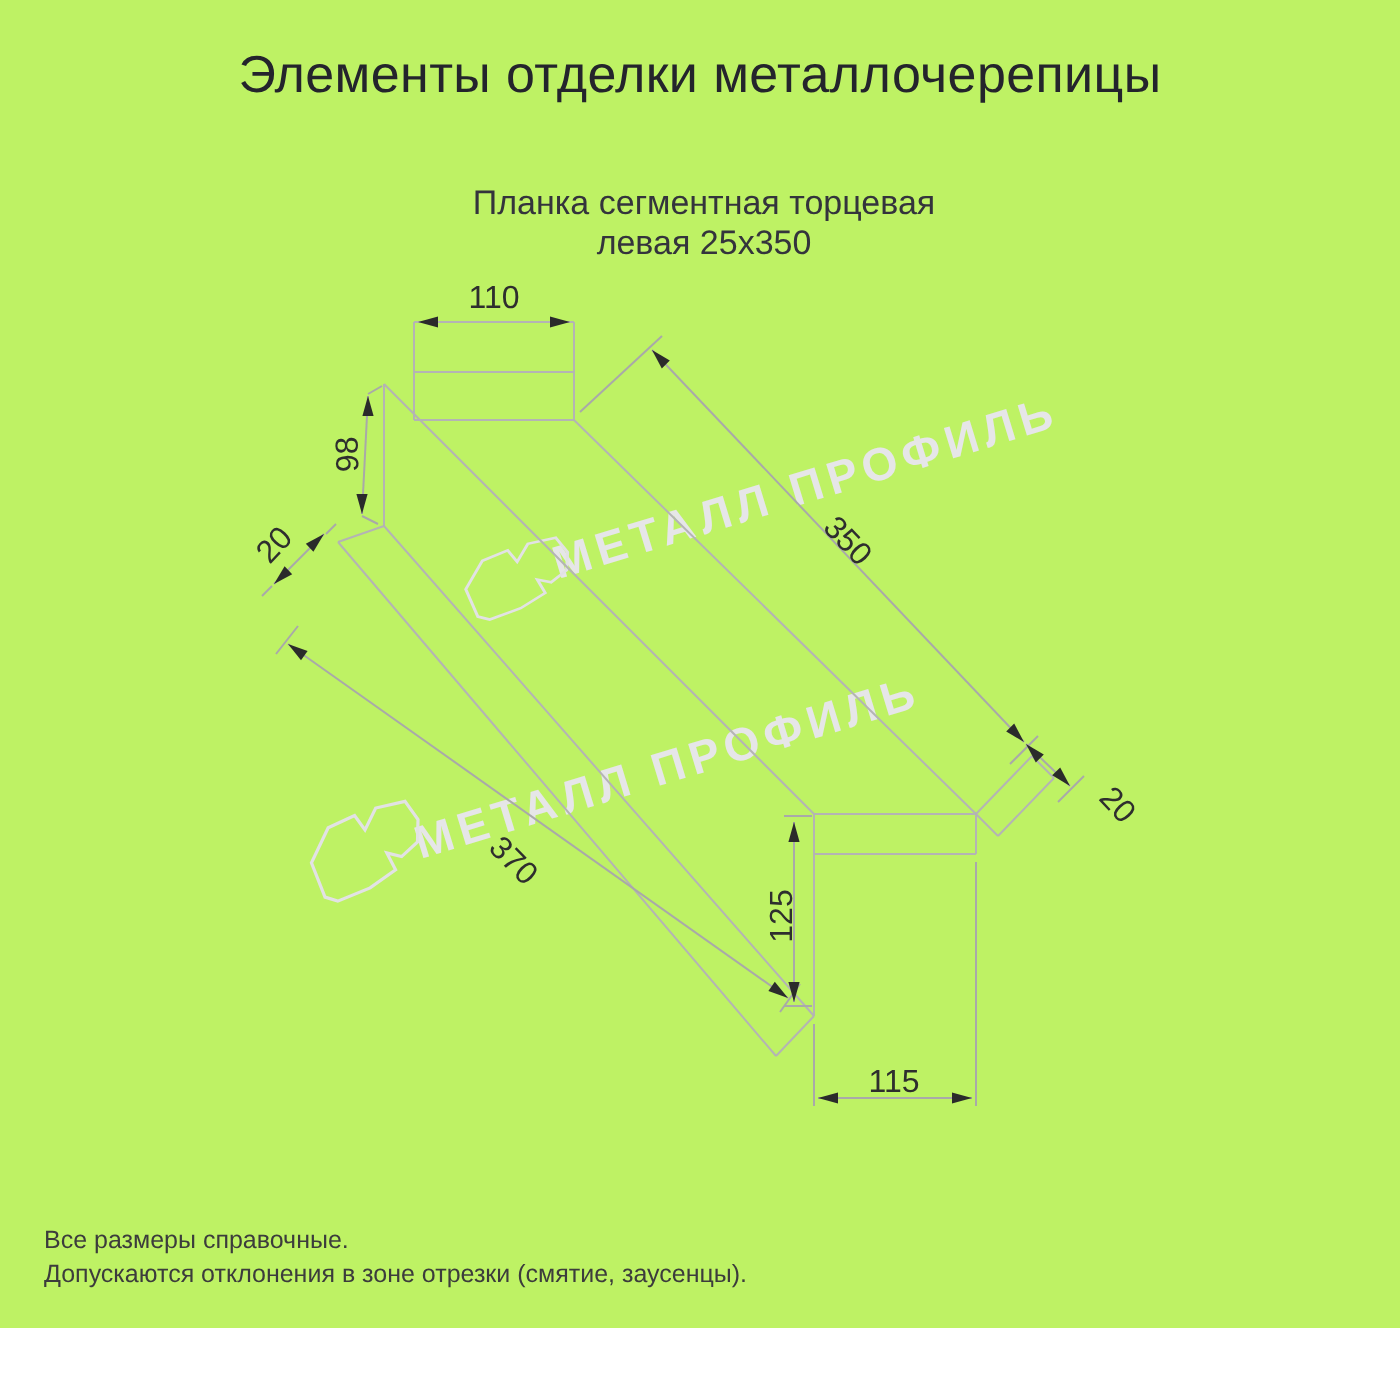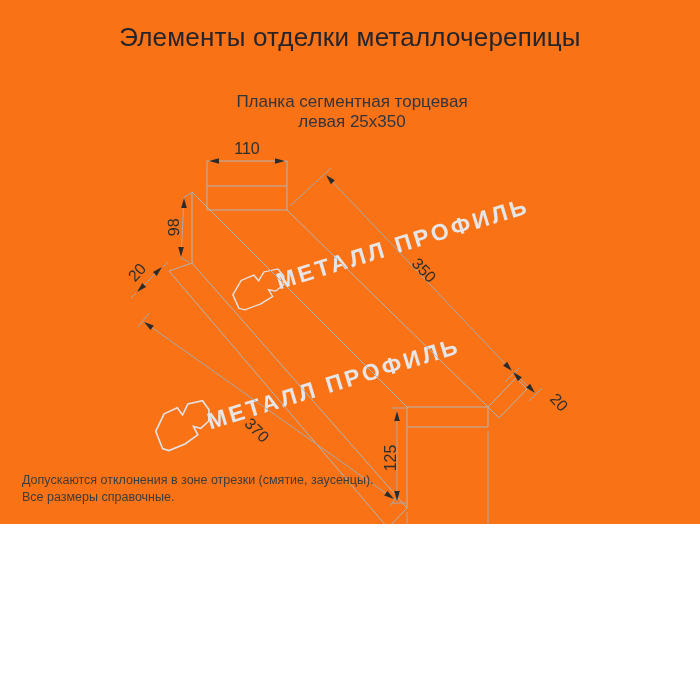--- a/index.html
+++ b/index.html
@@ -1,16 +1,16 @@
 <!DOCTYPE html>
 <html><head>
 <meta charset="utf-8">
 <style>
   html,body{margin:0;padding:0;background:#fff;}
-  #page{position:relative;width:700px;height:524px;background:#f97316;overflow:hidden;
+  #page{position:relative;width:700px;height:664px;background:#bef264;overflow:hidden;
         font-family:"Liberation Sans", sans-serif;}
   .title{position:absolute;top:22px;left:0;width:700px;text-align:center;
          font-size:26px;font-weight:500;color:#24242c;letter-spacing:0.2px;}
   .subtitle{position:absolute;top:92px;left:0;width:704px;text-align:center;
             font-size:17px;color:#34343c;line-height:20px;}
   .footer{position:absolute;left:22px;bottom:18px;font-size:12.5px;color:#3c3c3c;line-height:17px;}
   svg{position:absolute;left:0;top:0;}
   .shape{stroke:#b4b4b4;stroke-width:1;fill:none;}
   .dim{stroke:#a9a9a9;stroke-width:1;fill:none;}
   .arr{fill:#2b2b2b;stroke:none;}
@@ -116,17 +116,17 @@
       <text class="dimtext" text-anchor="middle" transform="translate(141,276) rotate(-47)">20</text>
       <text class="dimtext" text-anchor="middle" transform="translate(420,274) rotate(46.5)">350</text>
       <text class="dimtext" text-anchor="middle" transform="translate(555,406) rotate(47)">20</text>
       <text class="dimtext" text-anchor="middle" transform="translate(253,434) rotate(45)">370</text>
       <text class="dimtext" text-anchor="middle" transform="translate(396,458) rotate(-90)">125</text>
       <text class="dimtext" text-anchor="middle" x="447" y="546">115</text>
     </g>
   </svg>
 
   <div class="footer">
+    <div>Все размеры справочные.</div>
     <div>Допускаются отклонения в зоне отрезки (смятие, заусенцы).</div>
-    <div>Все размеры справочные.</div>
   </div>
 
 </div>
 
 </body></html>

